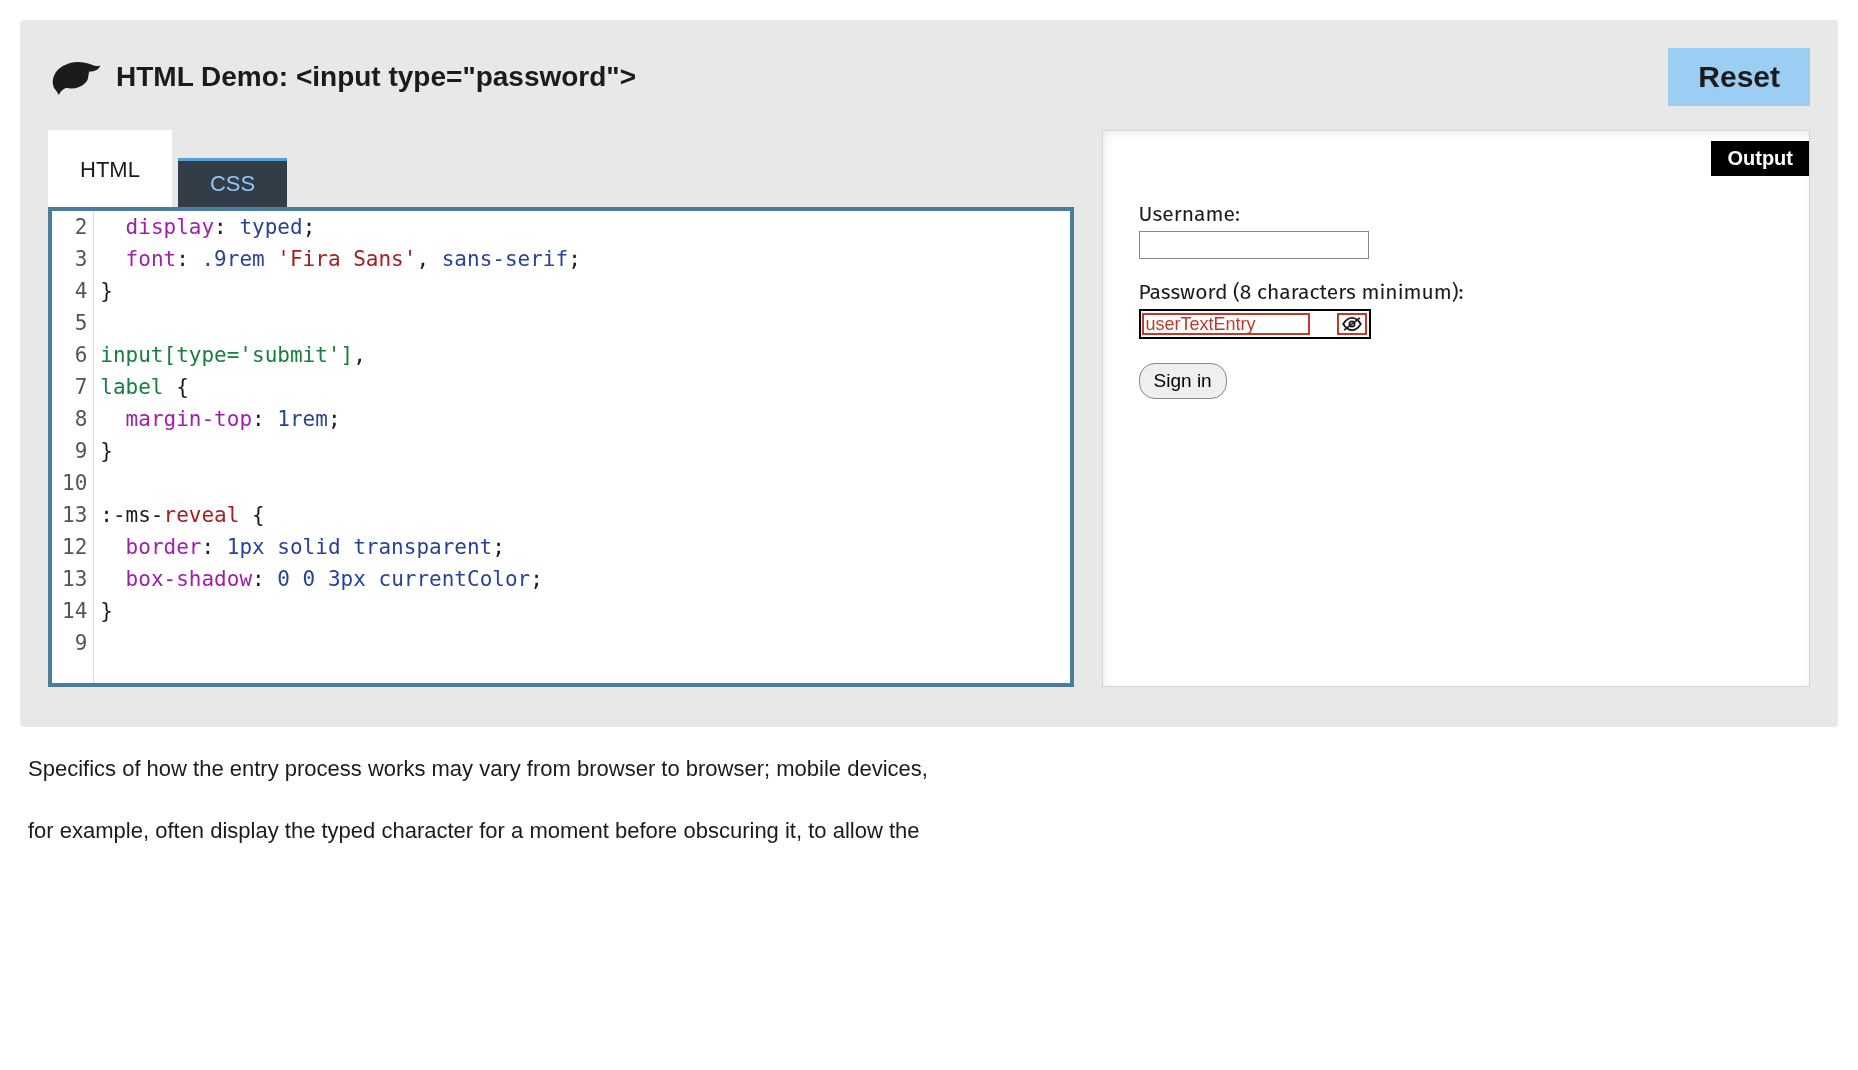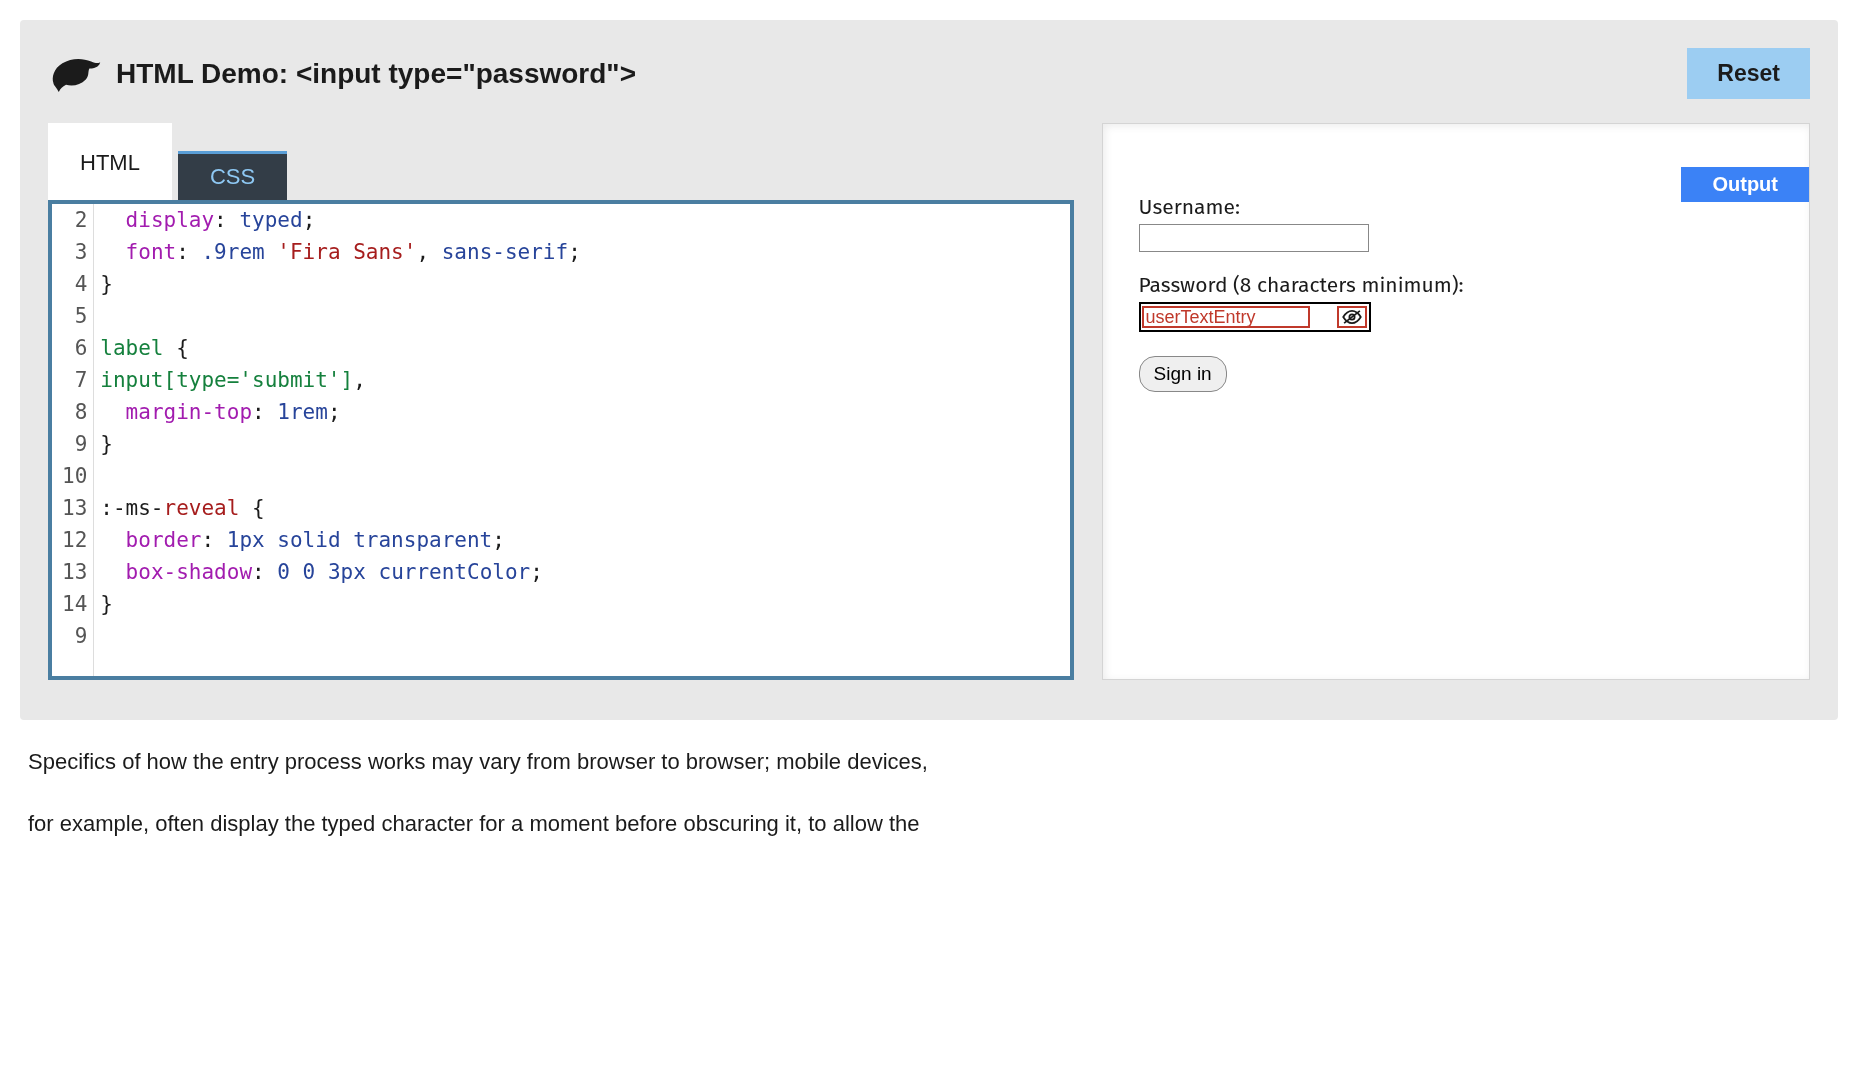--- a/index.html
+++ b/index.html
@@ -36,21 +36,21 @@
   .demo-title {
     font-size: 28px;
     font-weight: 700;
     color: #1b1b1b;
   }
   .reset-btn {
     background: #9ccdf2;
     border: none;
     color: #1b1b1b;
     font-weight: 700;
-    font-size: 23px;
+    font-size: 30px;
     padding: 12px 30px;
     cursor: pointer;
     font-family: inherit;
   }
   .demo-body {
     display: flex;
     gap: 28px;
     align-items: stretch;
   }
   .editor-col {
@@ -121,26 +121,25 @@
     position: relative;
     background: #fff;
     border: 1px solid #d4d4d4;
     padding: 70px 36px 36px 36px;
     box-shadow: inset 2px 2px 8px rgba(0,0,0,0.08);
   }
   .output-badge {
     position: absolute;
     top: 10px;
     right: 0;
-    background: #3b82f6;
+    background: #000000;
     color: #fff;
     font-weight: 700;
     font-size: 20px;
-    padding: 6px 31px;
-    margin-top: 33px;
+    padding: 6px 16px;
   }
   .out-label {
     display: block;
     margin-top: 20px;
     font: 0.9rem 'Fira Sans', Arial, sans-serif;
     font-size: 21px;
     color: #1b1b1b;
     margin-bottom: 4px;
   }
   .out-label:first-of-type { margin-top: 0; }
@@ -240,22 +239,22 @@
               <div>12</div>
               <div>13</div>
               <div>14</div>
               <div>9</div>
             </div>
           <div class="code-lines" id="code-lines">
               <div class="line"><span class="tok-punc">  </span><span class="tok-prop">display</span><span class="tok-punc">: </span><span class="tok-val">typed</span><span class="tok-punc">;</span></div>
               <div class="line"><span class="tok-punc">  </span><span class="tok-prop">font</span><span class="tok-punc">: </span><span class="tok-val">.9rem </span><span class="tok-str">'Fira Sans'</span><span class="tok-punc">, </span><span class="tok-val">sans-serif</span><span class="tok-punc">;</span></div>
               <div class="line"><span class="tok-punc">}</span></div>
               <div class="line"><span class="tok-punc"></span></div>
+              <div class="line"><span class="tok-sel">input[type='submit']</span><span class="tok-punc">,</span></div>
               <div class="line"><span class="tok-sel">label </span><span class="tok-punc">{</span></div>
-              <div class="line"><span class="tok-sel">input[type='submit']</span><span class="tok-punc">,</span></div>
               <div class="line"><span class="tok-punc">  </span><span class="tok-prop">margin-top</span><span class="tok-punc">: </span><span class="tok-val">1rem</span><span class="tok-punc">;</span></div>
               <div class="line"><span class="tok-punc">}</span></div>
               <div class="line"><span class="tok-punc"></span></div>
               <div class="line"><span class="tok-punc">:-ms-</span><span class="tok-pseudo">reveal </span><span class="tok-punc">{</span></div>
               <div class="line"><span class="tok-punc">  </span><span class="tok-prop">border</span><span class="tok-punc">: </span><span class="tok-val">1px solid transparent</span><span class="tok-punc">;</span></div>
               <div class="line"><span class="tok-punc">  </span><span class="tok-prop">box-shadow</span><span class="tok-punc">: </span><span class="tok-val">0 0 3px </span><span class="tok-val">currentColor</span><span class="tok-punc">;</span></div>
               <div class="line"><span class="tok-punc">}</span></div>
             </div>
         </div>
       </div>

